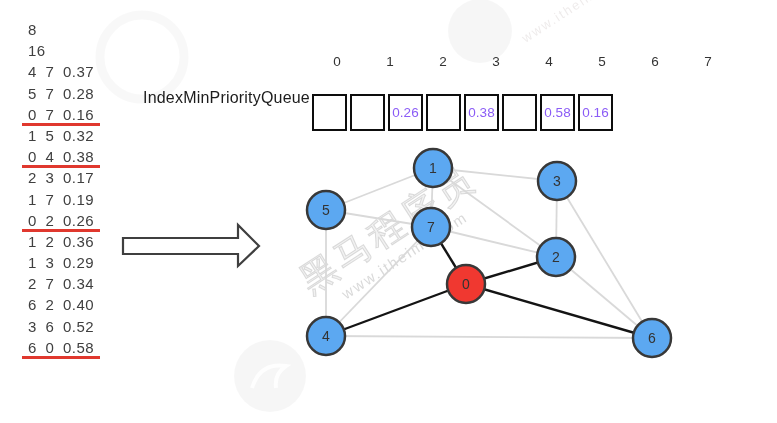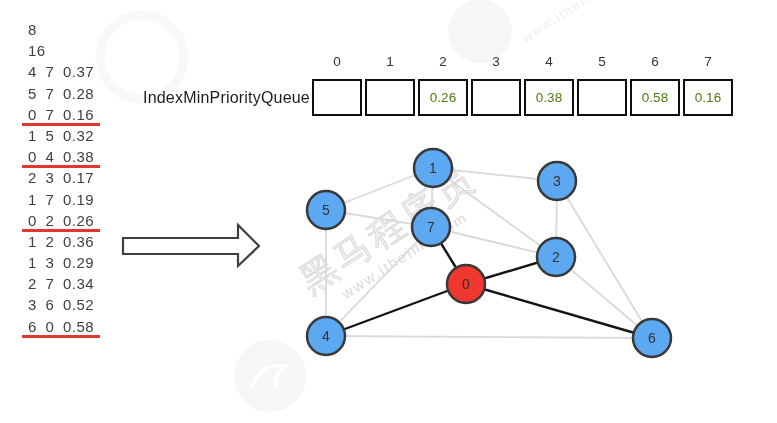--- a/index.html
+++ b/index.html
@@ -48,24 +48,24 @@
     font-size:16px;color:#1c1c1c;letter-spacing:0.2px;
   }
   #queue-headers{
     position:absolute;left:312px;top:54px;display:flex;gap:3px;
   }
   .qh{width:50px;text-align:center;font-size:13.5px;color:#333;}
   #queue-cells{
     position:absolute;left:312px;top:79px;display:flex;gap:3px;
   }
   .qc{
-    width:50px;height:37px;box-sizing:border-box;
+    width:35px;height:37px;box-sizing:border-box;
     border:2px solid #0d0d0d;background:#fff;
     display:flex;align-items:center;justify-content:center;
-    font-size:13.5px;color:#4d7c0f;
+    font-size:13.5px;color:#8b5cf6;margin-top:15px;
   }
 </style>
 </head>
 <body>
 
 <div id="wm-center" class="wm">
   <div class="wm-cn">黑马程序员</div>
   <div class="wm-url">www.itheima.com</div>
 </div>
 <div id="wm-topright" class="wm">www.itheima.com</div>
@@ -141,20 +141,21 @@
     <div class="line"><span>5 7 0.28</span></div>
     <div class="line"><span class="ul">0 7 0.16</span></div>
     <div class="line"><span>1 5 0.32</span></div>
     <div class="line"><span class="ul">0 4 0.38</span></div>
     <div class="line"><span>2 3 0.17</span></div>
     <div class="line"><span>1 7 0.19</span></div>
     <div class="line"><span class="ul">0 2 0.26</span></div>
     <div class="line"><span>1 2 0.36</span></div>
     <div class="line"><span>1 3 0.29</span></div>
     <div class="line"><span>2 7 0.34</span></div>
+    <div class="line"><span>6 2 0.40</span></div>
     <div class="line"><span>3 6 0.52</span></div>
     <div class="line"><span class="ul">6 0 0.58</span></div>
   </div>
 
 <div id="queue-label">IndexMinPriorityQueue</div>
 <div id="queue-headers">
     <div class="qh">0</div>
     <div class="qh">1</div>
     <div class="qh">2</div>
     <div class="qh">3</div>

